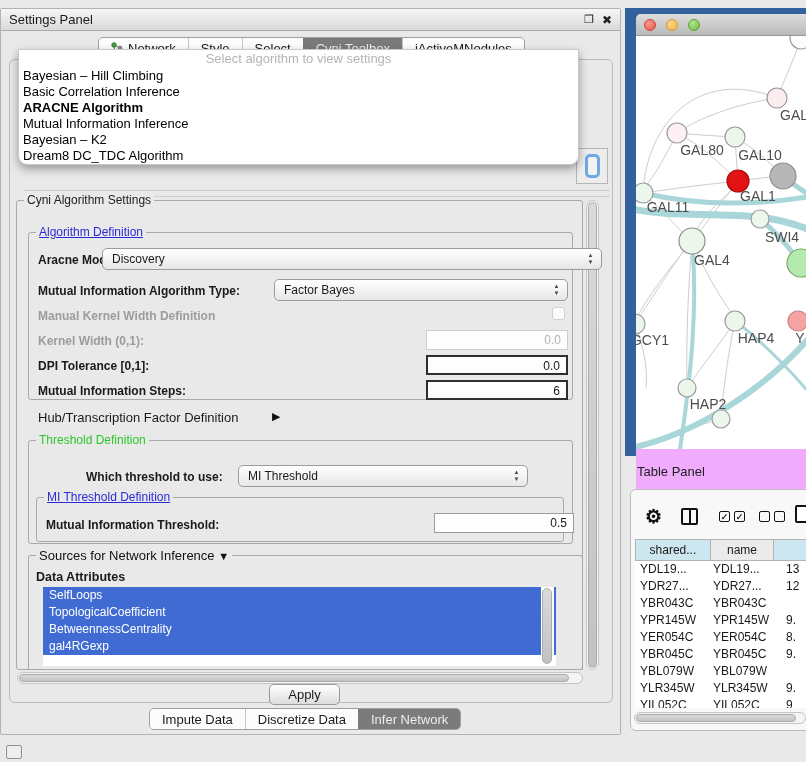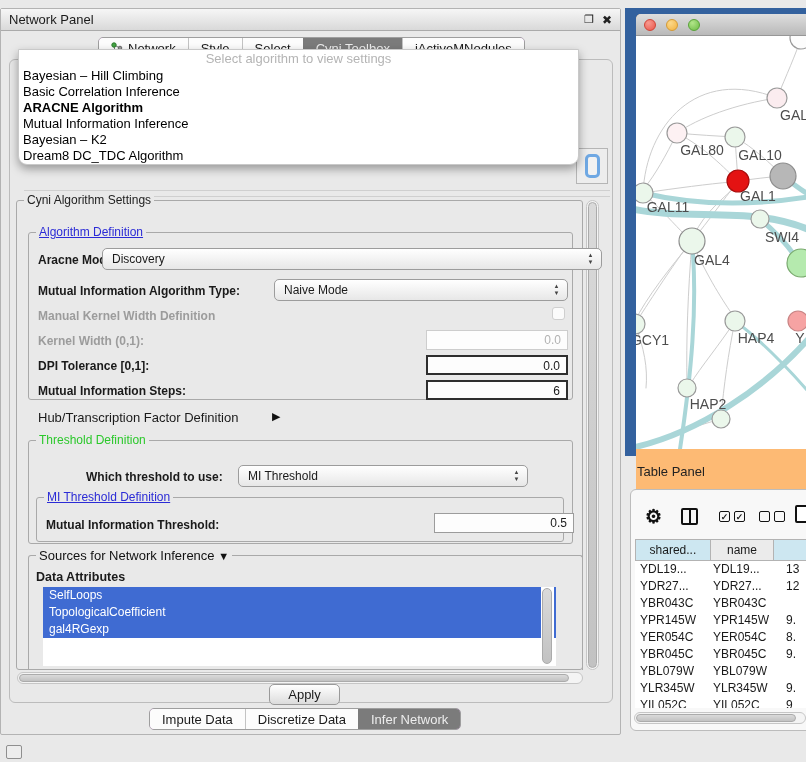--- a/index.html
+++ b/index.html
@@ -84,21 +84,21 @@
 
   #apply-btn{position:absolute;left:268px;top:675px;width:71px;height:21px;
     border:1px solid #9a9a9a;border-radius:5px;background:linear-gradient(#ffffff,#dcdcdc);
     font-size:13px;text-align:center;line-height:19px;}
 
   #mini-icon{position:absolute;left:6px;top:745px;width:16px;height:14px;
     border:1px solid #8f8f8f;border-radius:2px;background:#ededed;}
 
   
   #net-frame{position:absolute;left:625px;top:8px;width:181px;height:448px;background:#33619e;}
-  #net-window{position:absolute;left:11px;top:6px;width:170px;height:563px;background:#fdba74;
+  #net-window{position:absolute;left:11px;top:6px;width:170px;height:563px;background:#f0abfc;
     border-radius:5px 0 0 0;overflow:hidden;}
   #net-titlebar{position:absolute;left:0;top:0;width:100%;height:22px;
     background:linear-gradient(#dedede,#b9b9b9);border-bottom:1px solid #979797;}
   .traffic{position:absolute;top:5px;width:12px;height:12px;border-radius:50%;}
   #tl-close{left:8px;background:radial-gradient(circle at 35% 30%,#f89a90,#e9564a);border:1px solid #cf4437;}
   #tl-min{left:30px;background:radial-gradient(circle at 35% 30%,#fbd88a,#f2b23f);border:1px solid #d49a34;}
   #tl-zoom{left:52px;background:radial-gradient(circle at 35% 30%,#b2e58a,#6cbb44);border:1px solid #58a238;}
   #net-canvas{position:absolute;left:0;top:22px;width:170px;height:413px;background:#fff;}
 
   
@@ -128,21 +128,21 @@
   #tbl-hscroll{left:3px;top:222px;width:172px;height:12px;position:absolute;}
   #tbl-hscroll .sthumb{left:1px;top:1px;width:160px;height:8px;}
 </style>
 </head>
 <body>
 
 <div id="screen">
 
   <div id="control-panel">
     <div id="cp-titlebar">
-      <span id="cp-title">Network Panel</span>
+      <span id="cp-title">Settings Panel</span>
       <span class="titlebar-icon" style="font-size:11px;">❐</span>
       <span class="titlebar-icon">✖</span>
     </div>
 
     <div class="segbar" id="top-tabs">
         <div class="seg">
           <span class="tabicon">
             <svg width="12" height="13" viewBox="0 0 12 13">
               <line x1="3" y1="3" x2="9" y2="6" stroke="#777" stroke-width="1"></line>
               <line x1="3" y1="3" x2="4" y2="10" stroke="#777" stroke-width="1"></line>
@@ -192,21 +192,21 @@
       <div class="combo" style="left:92px;top:188px;width:500px;">
         <span>Discovery</span>
         <span class="stepper">
             <span>▲</span>
             <span>▼</span>
           </span>
       </div>
 
       <span class="flabel" style="left:28px;top:224px;">Mutual Information Algorithm Type:</span>
       <div class="combo" style="left:264px;top:219px;width:294px;">
-        <span>Naive Mode</span>
+        <span>Factor Bayes</span>
         <span class="stepper">
             <span>▲</span>
             <span>▼</span>
           </span>
       </div>
 
       <span class="flabel disabled" style="left:28px;top:249px;">Manual Kernel Width Definition</span>
       <div class="checkbox" style="left:542px;top:247px;"></div>
 
       <span class="flabel disabled" style="left:28px;top:274px;">Kernel Width (0,1):</span>
@@ -239,20 +239,21 @@
       <div class="tfield normal" style="left:412px;top:453px;width:140px;">0.5</div>
 
       <div class="groupbox" style="left:18px;top:495px;width:555px;height:115px;border-bottom:none;border-radius:3px 3px 0 0;"></div>
       <span class="legend" style="left:26px;top:489px;color:#111;font-size:13px;"><span>Sources for Network Inference</span> <span class="tri">▼</span></span>
       <span class="flabel" style="left:26px;top:510px;font-size:12.5px;">Data Attributes</span>
     </div>
 
     <div id="attr-list">
         <div class="attr">SelfLoops</div>
         <div class="attr">TopologicalCoefficient</div>
+        <div class="attr">BetweennessCentrality</div>
         <div class="attr">gal4RGexp</div>
       </div>
     <div id="attr-scroll">
       <div class="sthumb"></div>
     </div>
 
     <div id="apply-btn">Apply</div>
 
     <div class="segbar" id="bottom-tabs">
         <div class="seg">

